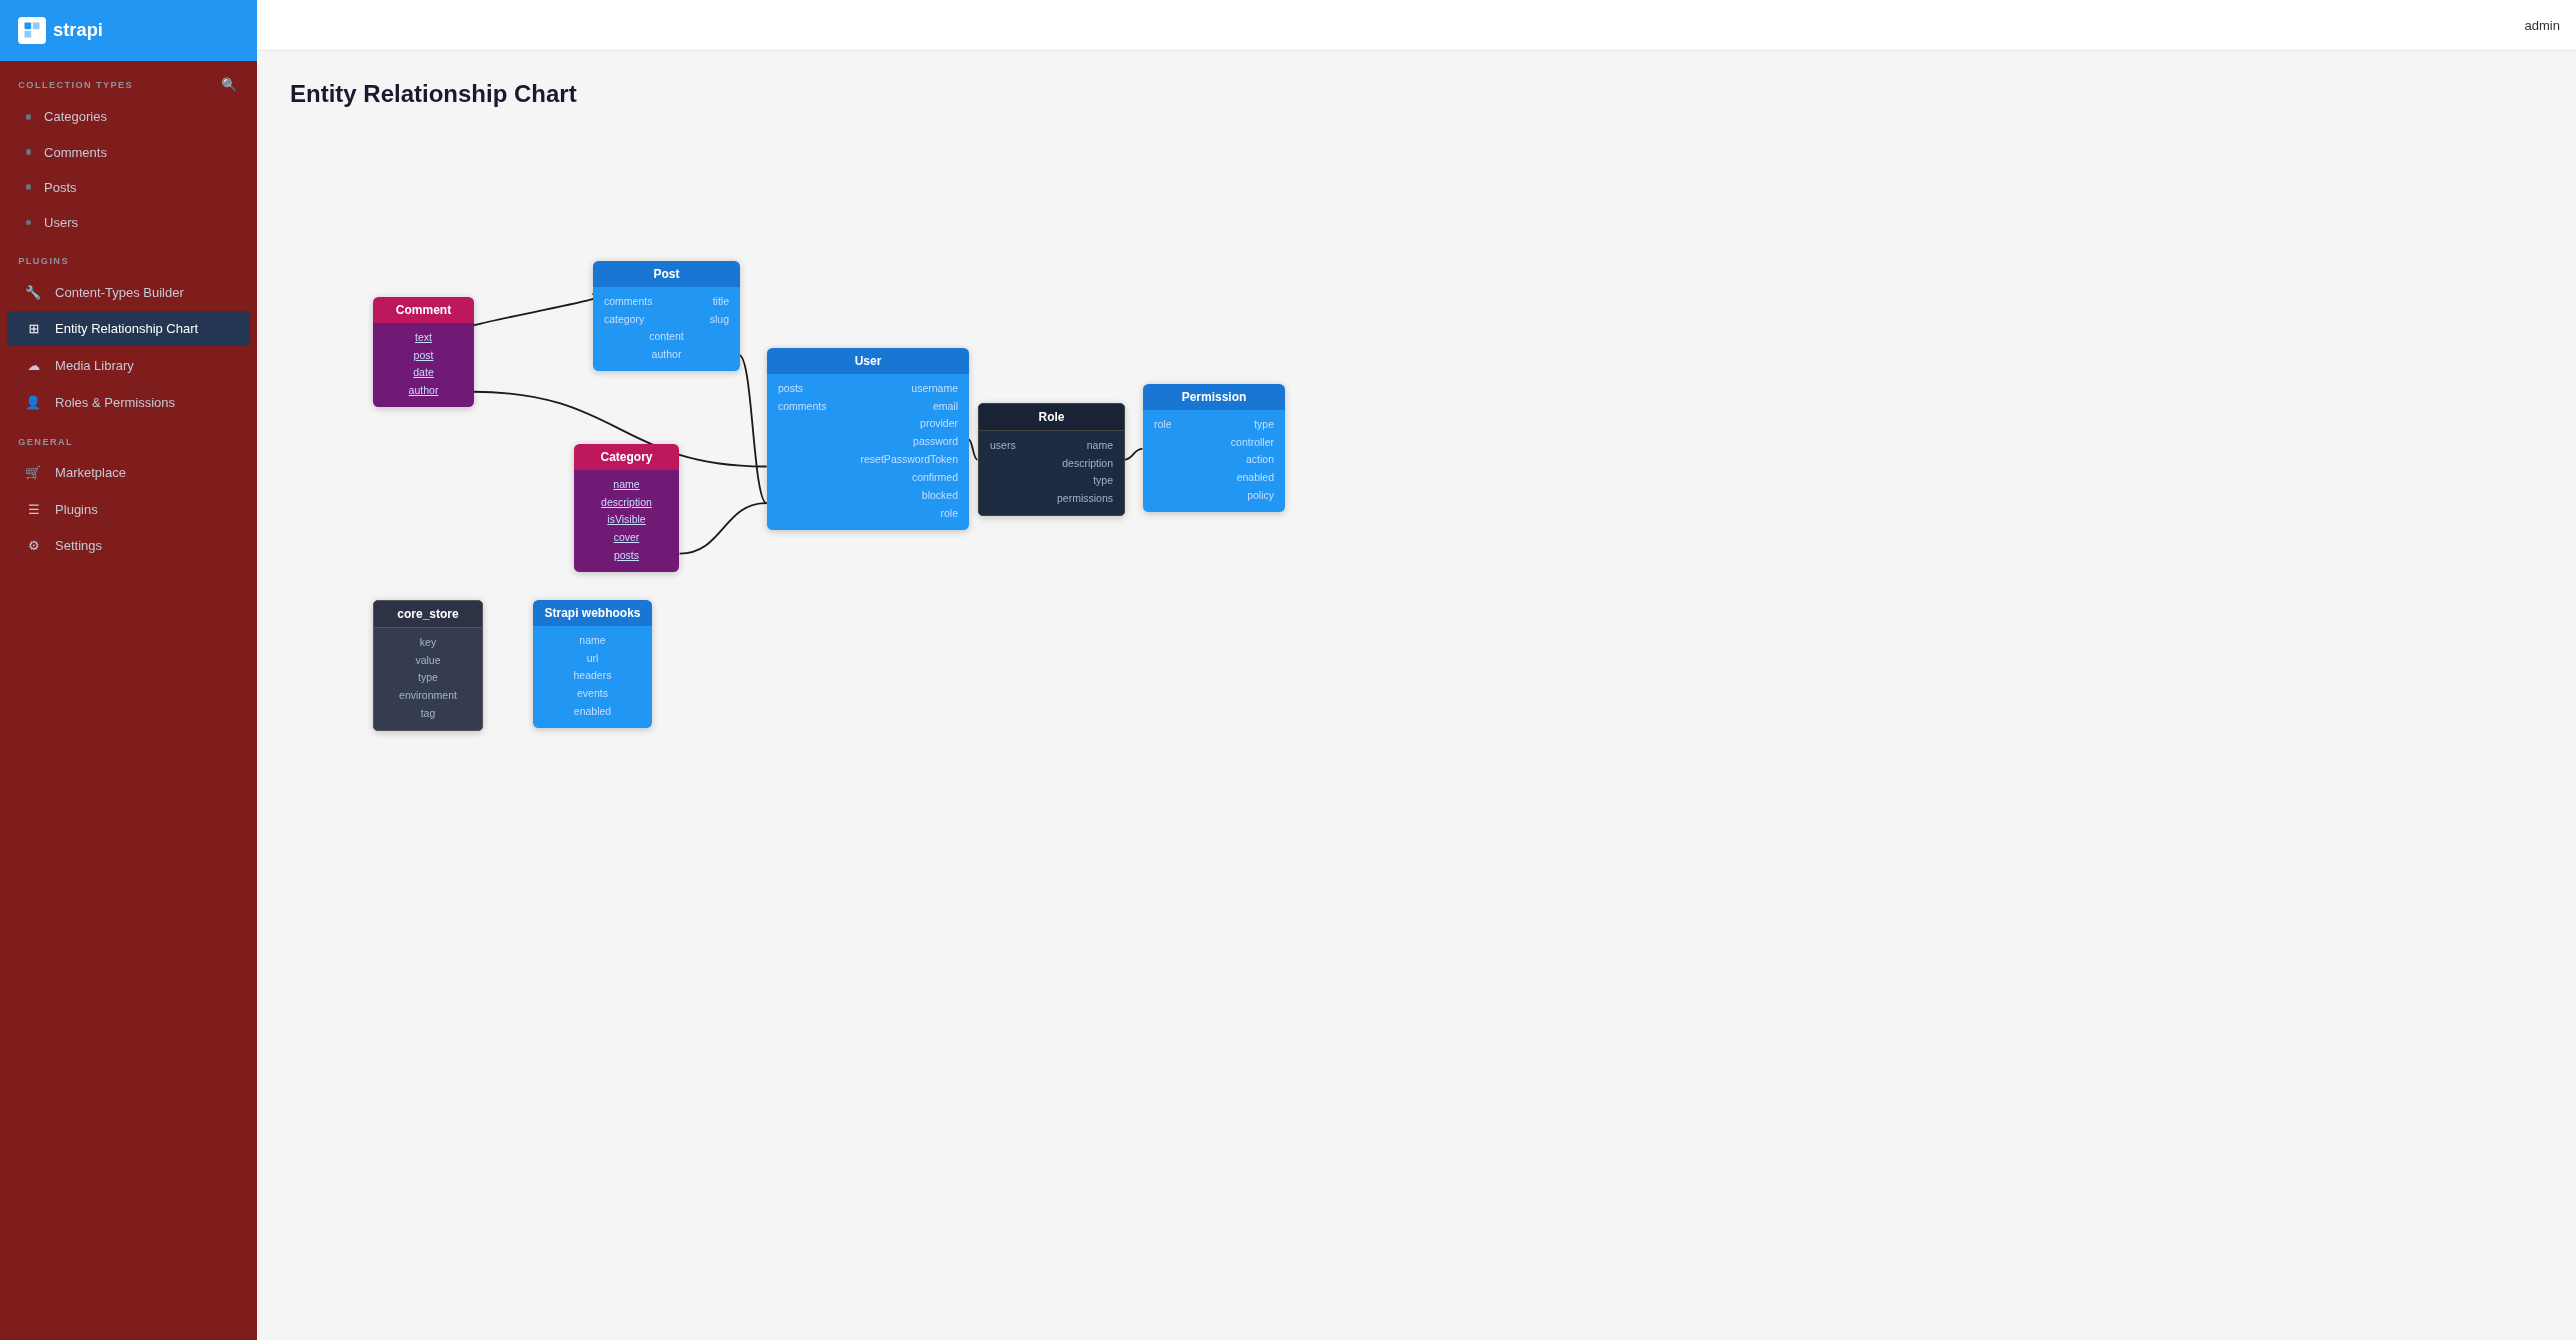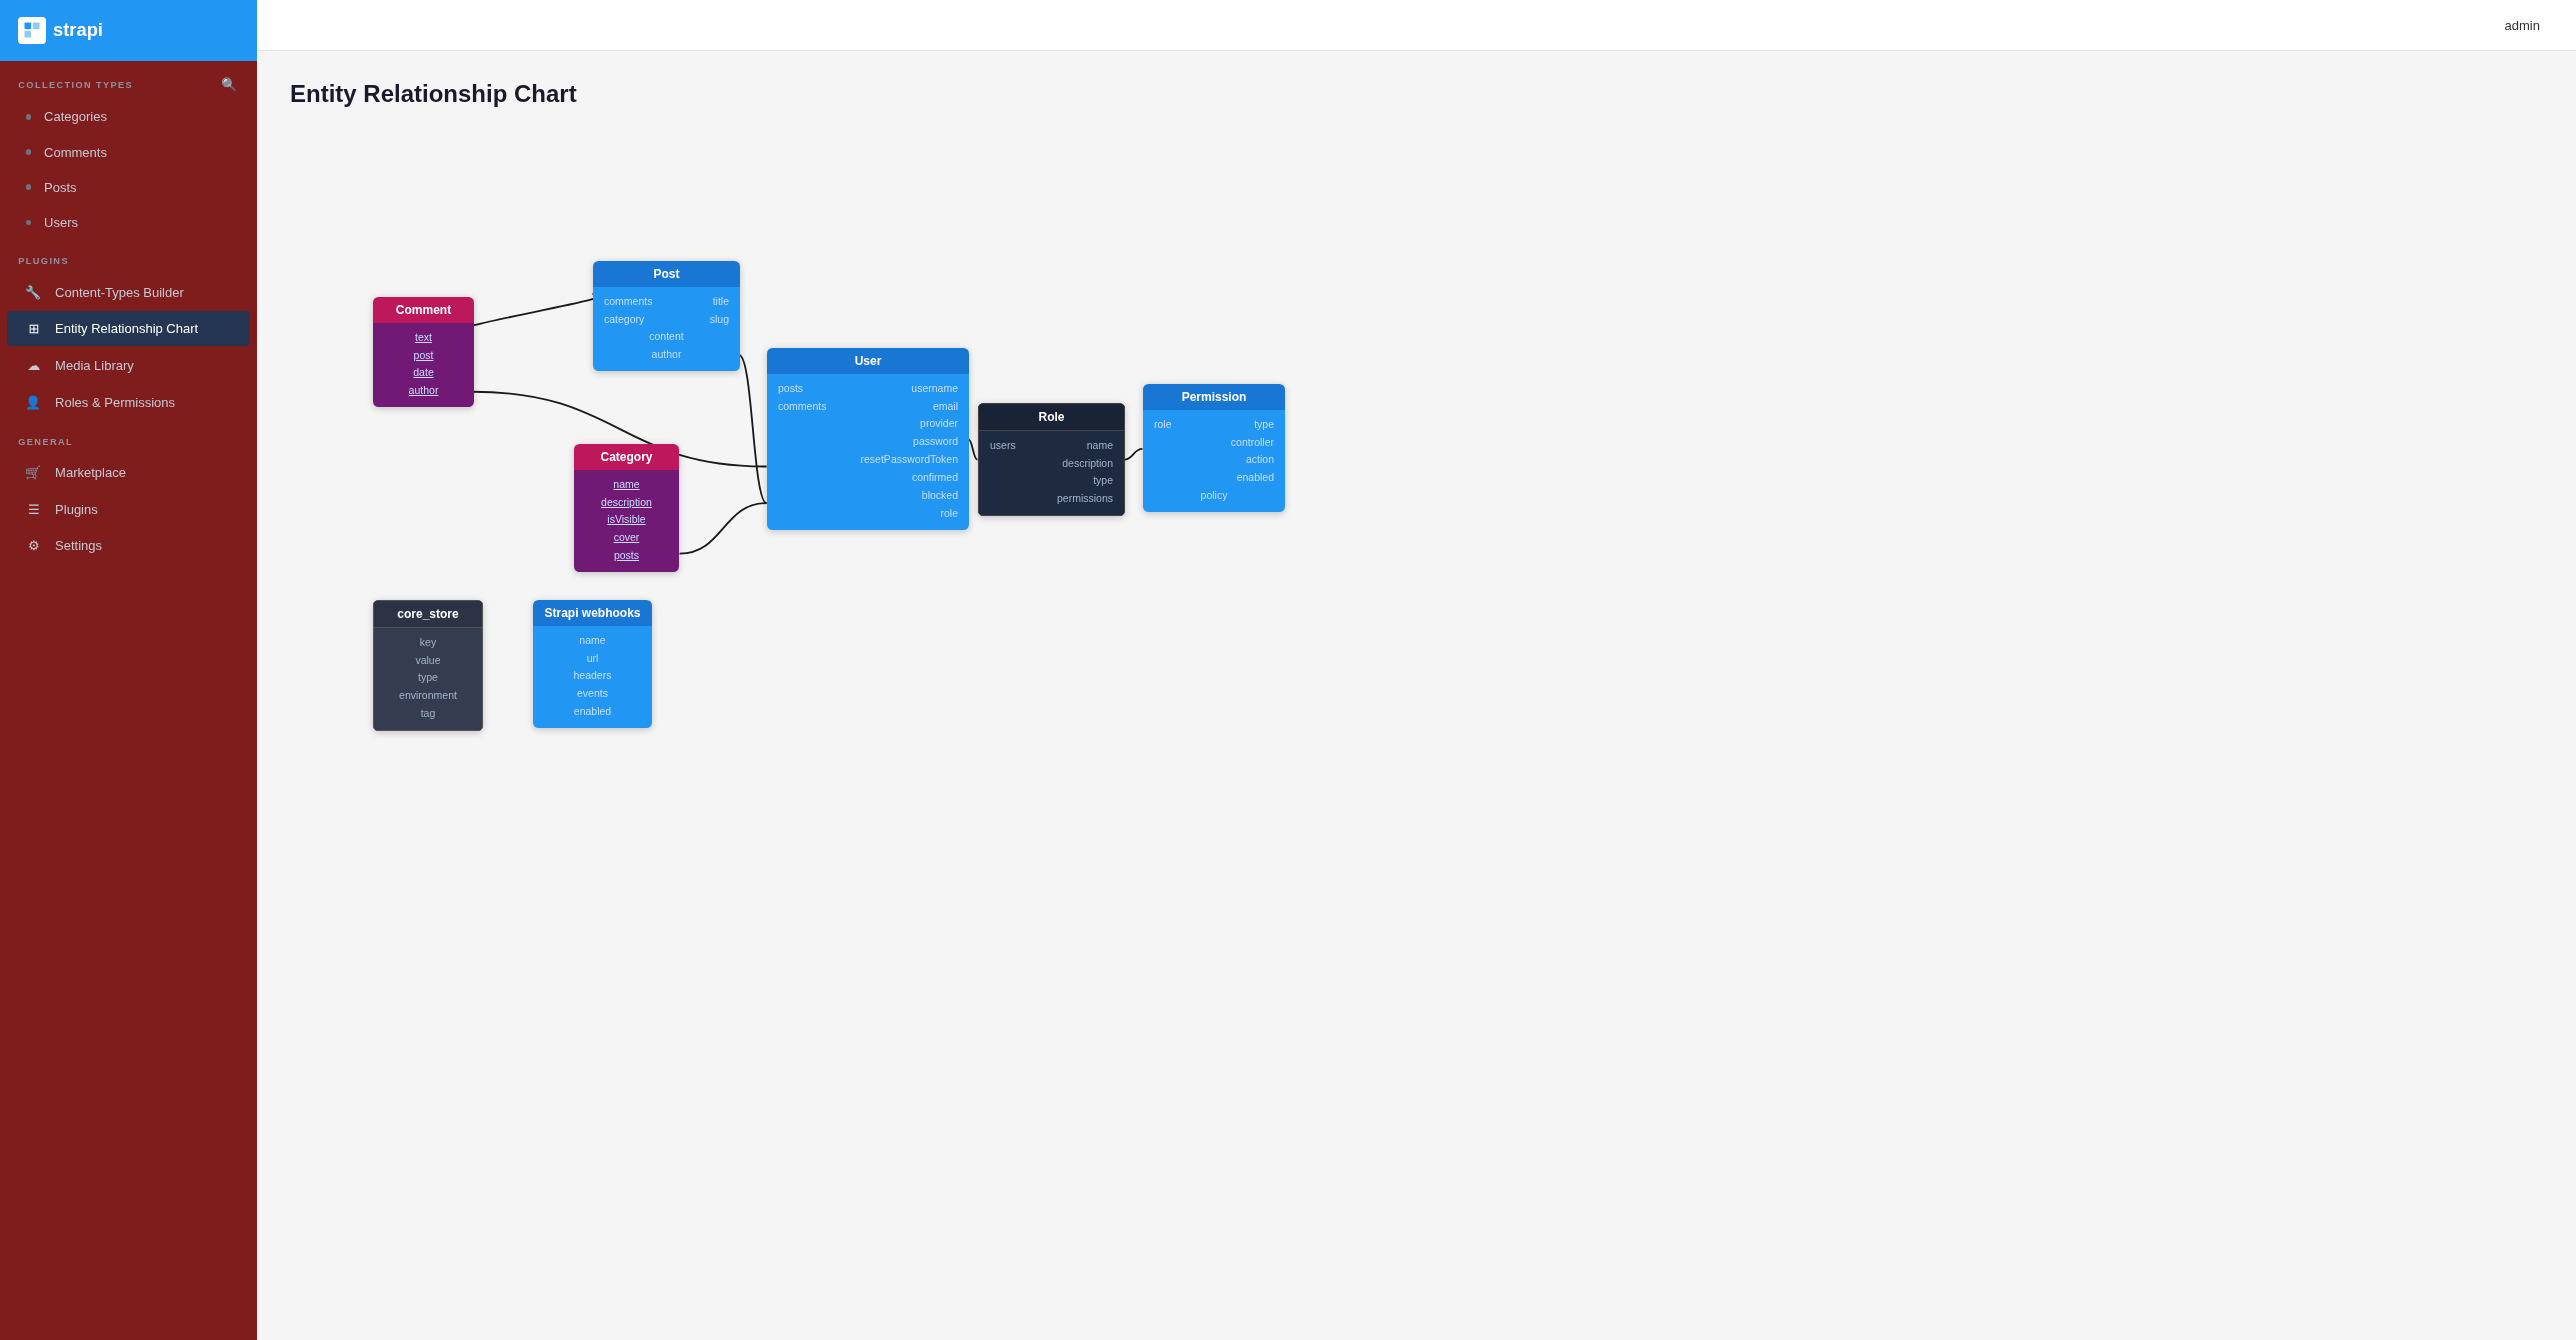--- a/index.html
+++ b/index.html
@@ -91,21 +91,21 @@
     
     #main {
       flex: 1;
       display: flex;
       flex-direction: column;
       overflow: hidden;
     }
     #topbar {
       background: #fff;
       border-bottom: 0.9px solid #e8e8e8;
-      padding: 13px 36px;
+      padding: 13px 16px;
       display: flex;
       align-items: center;
       justify-content: flex-end;
       min-height: 51px;
     }
     #topbar .admin-label {
       font-size: 13px;
       color: #333;
       font-weight: 500;
     }
@@ -343,21 +343,21 @@
       <div class="er-node node-blue-bright" style="left:853px; top:270px; min-width:142px;">
         <div class="er-node-header">Permission</div>
         <div class="er-node-body">
           <span class="field-pair">
               <span>role</span>
               <span>type</span>
             </span>
           <span class="field" style="text-align:right;">controller</span>
           <span class="field" style="text-align:right;">action</span>
           <span class="field" style="text-align:right;">enabled</span>
-          <span class="field" style="text-align:center;">policy</span>
+          <span class="field" style="text-align:right;">policy</span>
         </div>
       </div>
 
       <div class="er-node node-gray" style="left:83px; top:486px; min-width:110px;">
         <div class="er-node-header">core_store</div>
         <div class="er-node-body">
           <span class="field">key</span>
           <span class="field">value</span>
           <span class="field">type</span>
           <span class="field">environment</span>

